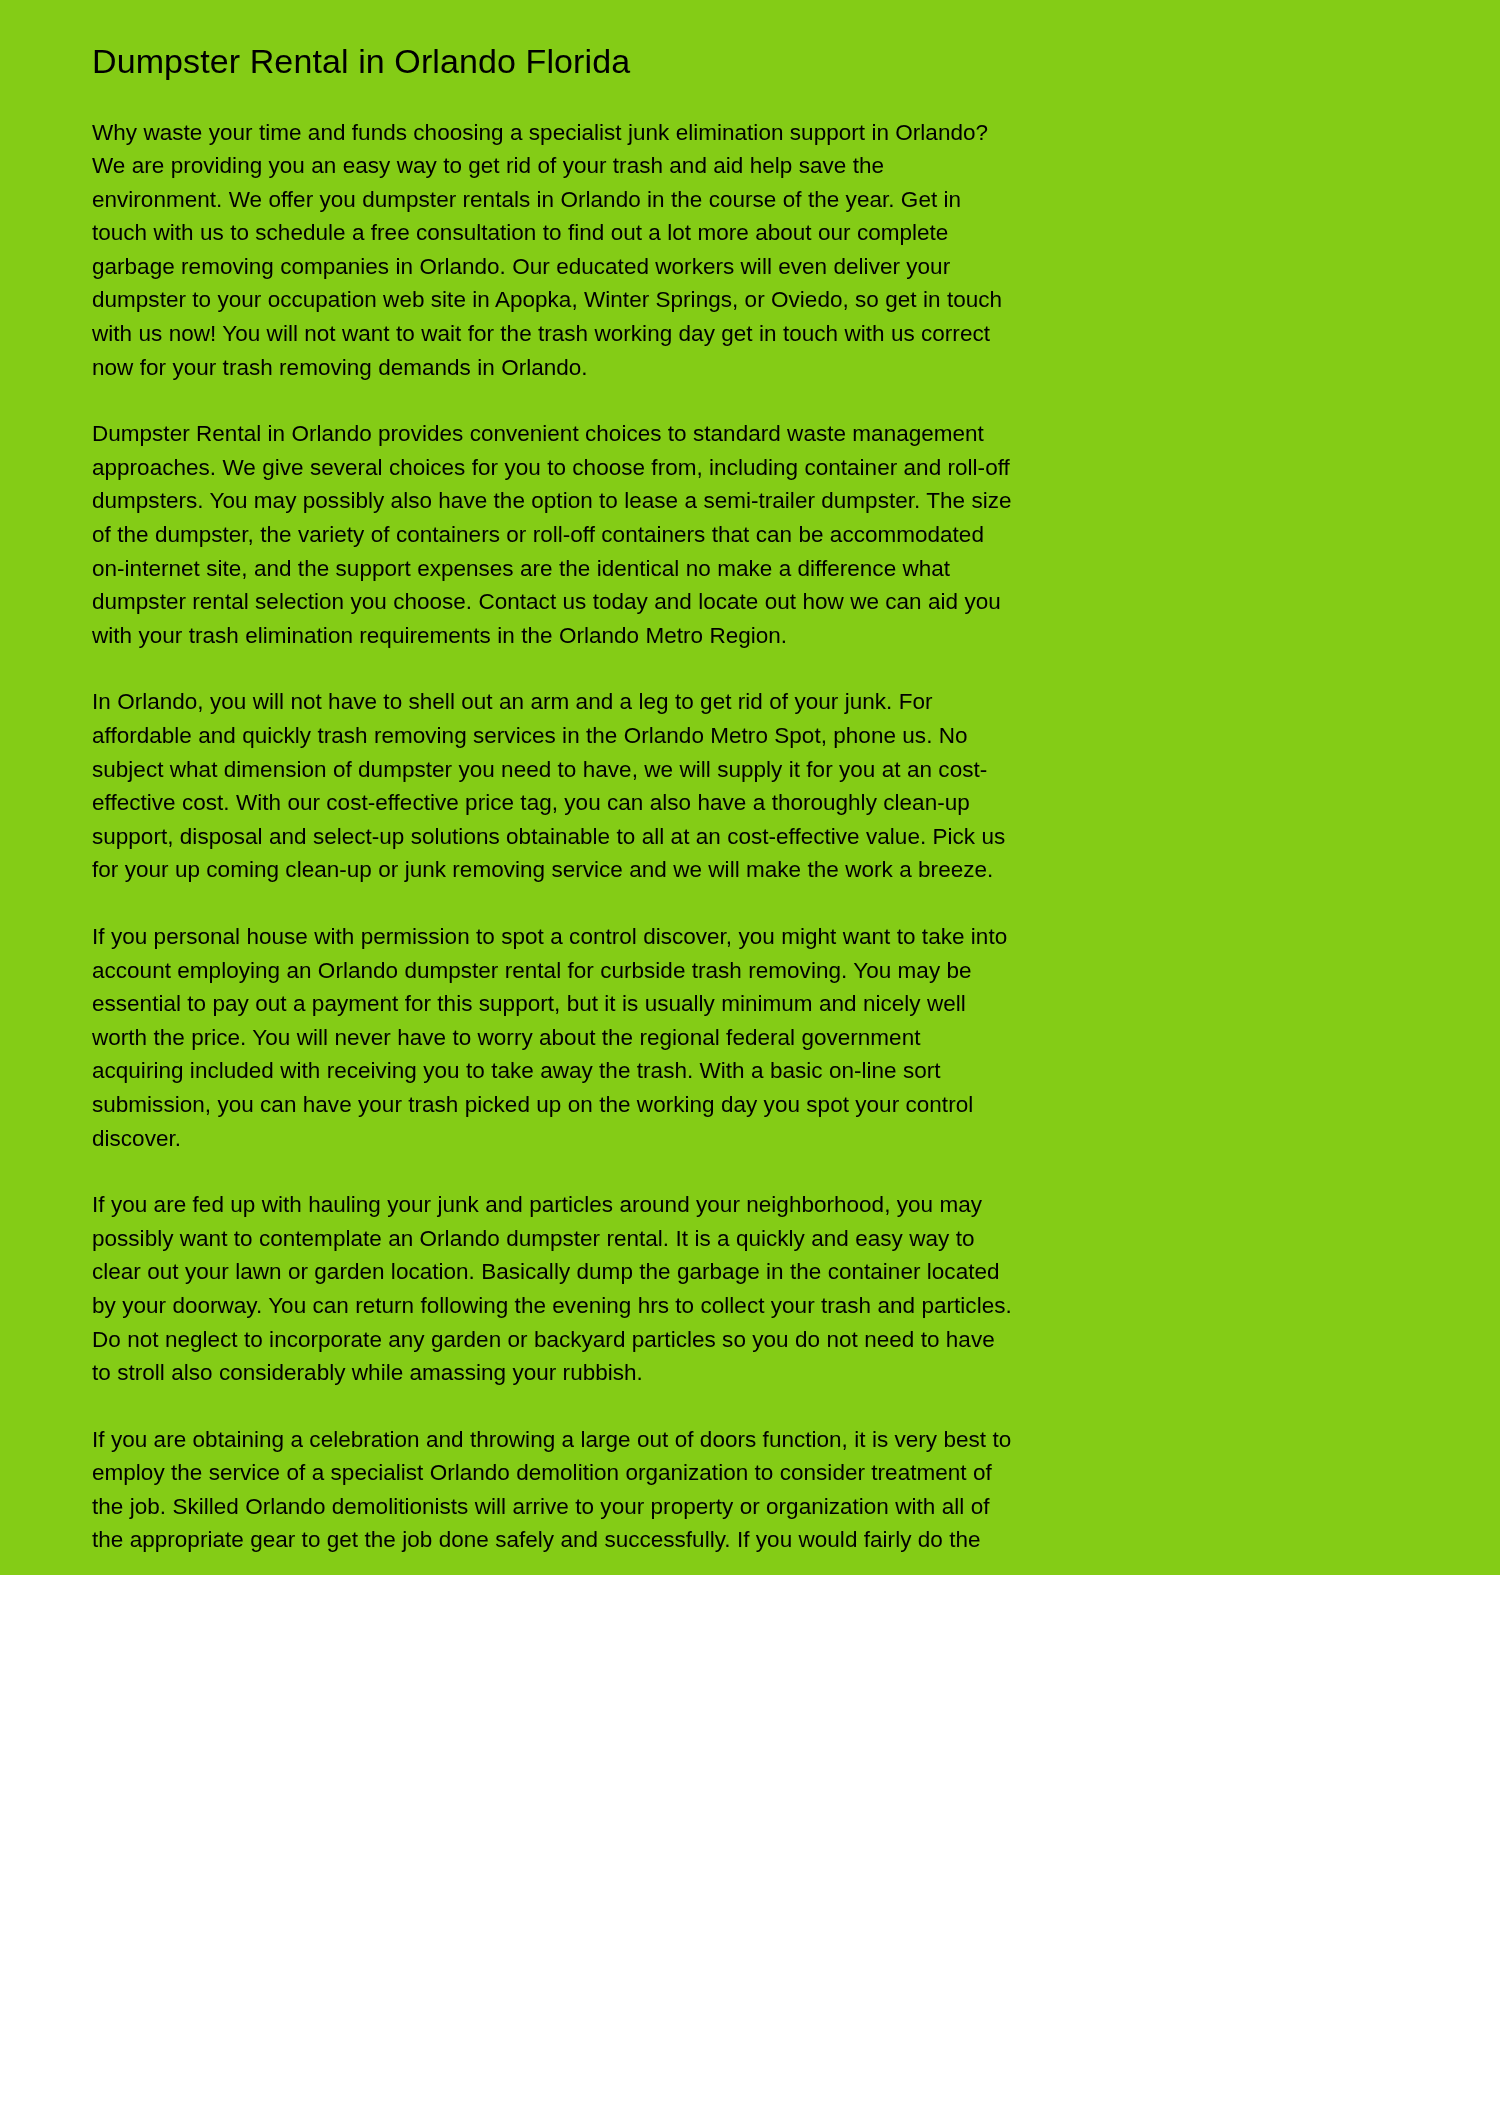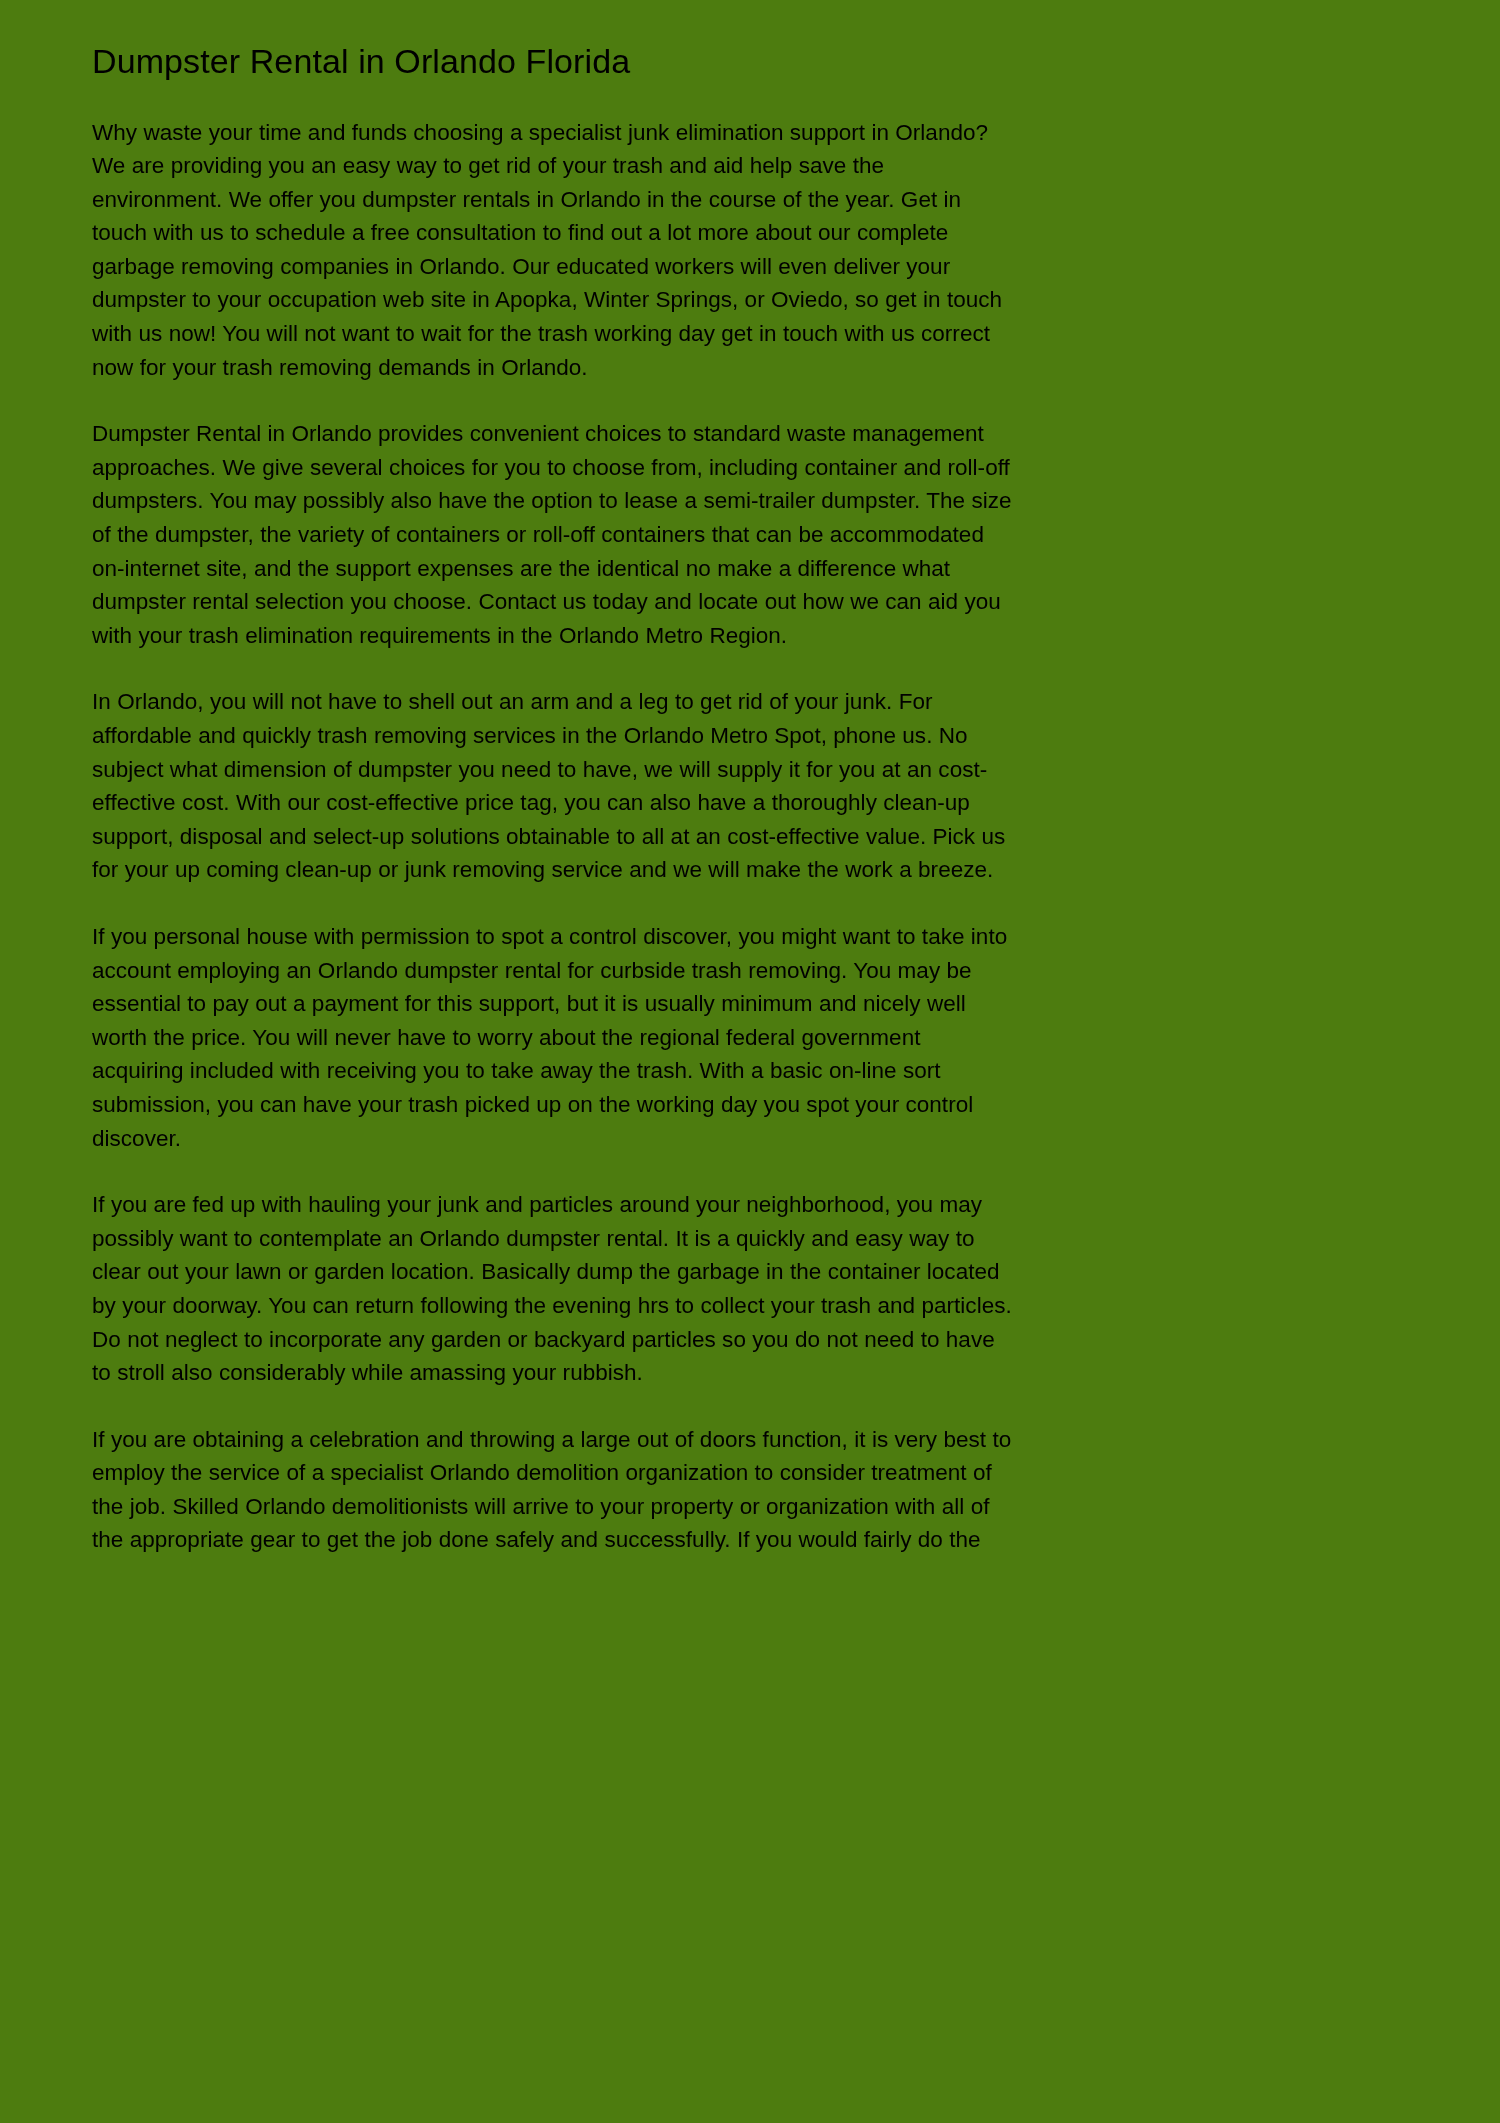--- a/index.html
+++ b/index.html
@@ -8,22 +8,22 @@
     background: #ffffff;
   }
   body {
     font-family: "Liberation Sans", sans-serif;
     color: #000000;
     -webkit-font-smoothing: antialiased;
   }
   .page {
     position: relative;
     width: 1500px;
-    height: 2123px;
-    background: #4d7c0f;
+    height: 1575px;
+    background: #84cc16;
     box-sizing: border-box;
     overflow: hidden;
   }
   .content {
     position: absolute;
     left: 92px;
     top: 40px;
     width: 925px;
   }
   .doc-title {

